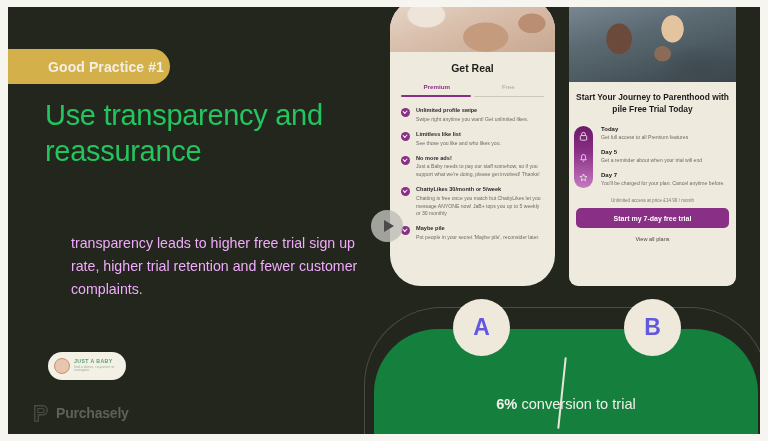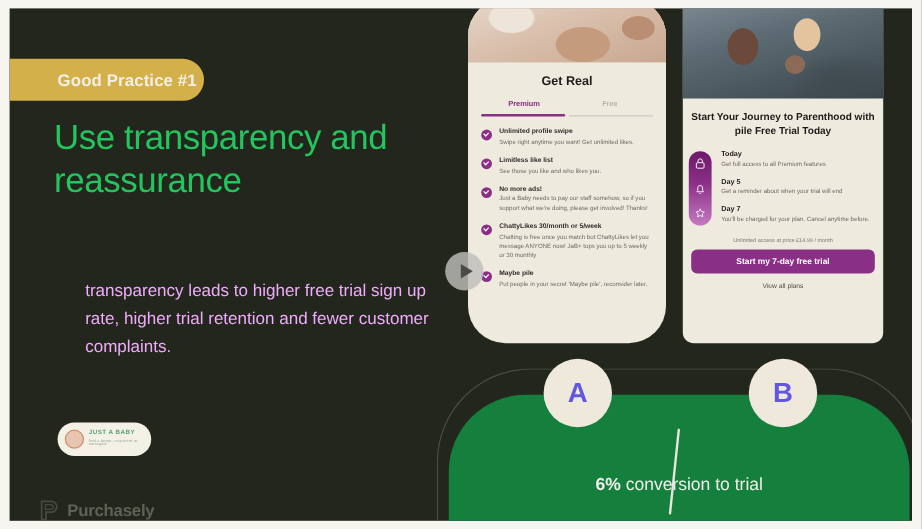--- a/index.html
+++ b/index.html
@@ -76,21 +76,21 @@
   .client-name {
     font-size: 5.2px; font-weight: bold; color: #5aa06e; letter-spacing: .4px;
   }
   .client-tag {
     font-size: 3.2px; color: #9aa893; margin-top: 1.5px; letter-spacing: .2px;
   }
 
   
   .pl-logo {
     position: absolute;
-    left: 24px; top: 408px;
+    left: 24px; top: 396px;
     display: flex; align-items: center; gap: 6px; justify-content: flex-end;
   }
   .pl-mark { width: 18px; height: 20px; opacity: .62; }
   .pl-name {
     font-size: 14px; font-weight: bold;
     color: #5d6156; letter-spacing: -.2px;
   }
 
   
   .play-btn {

